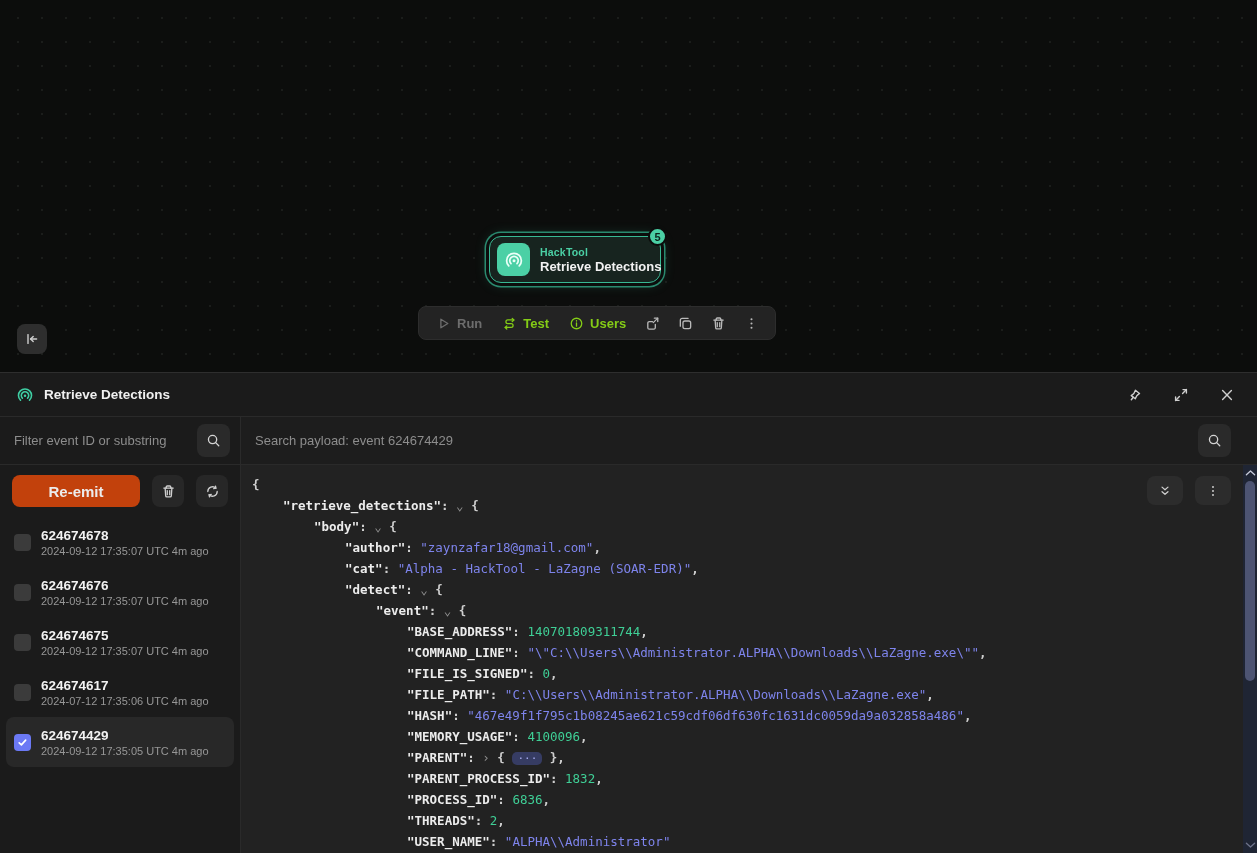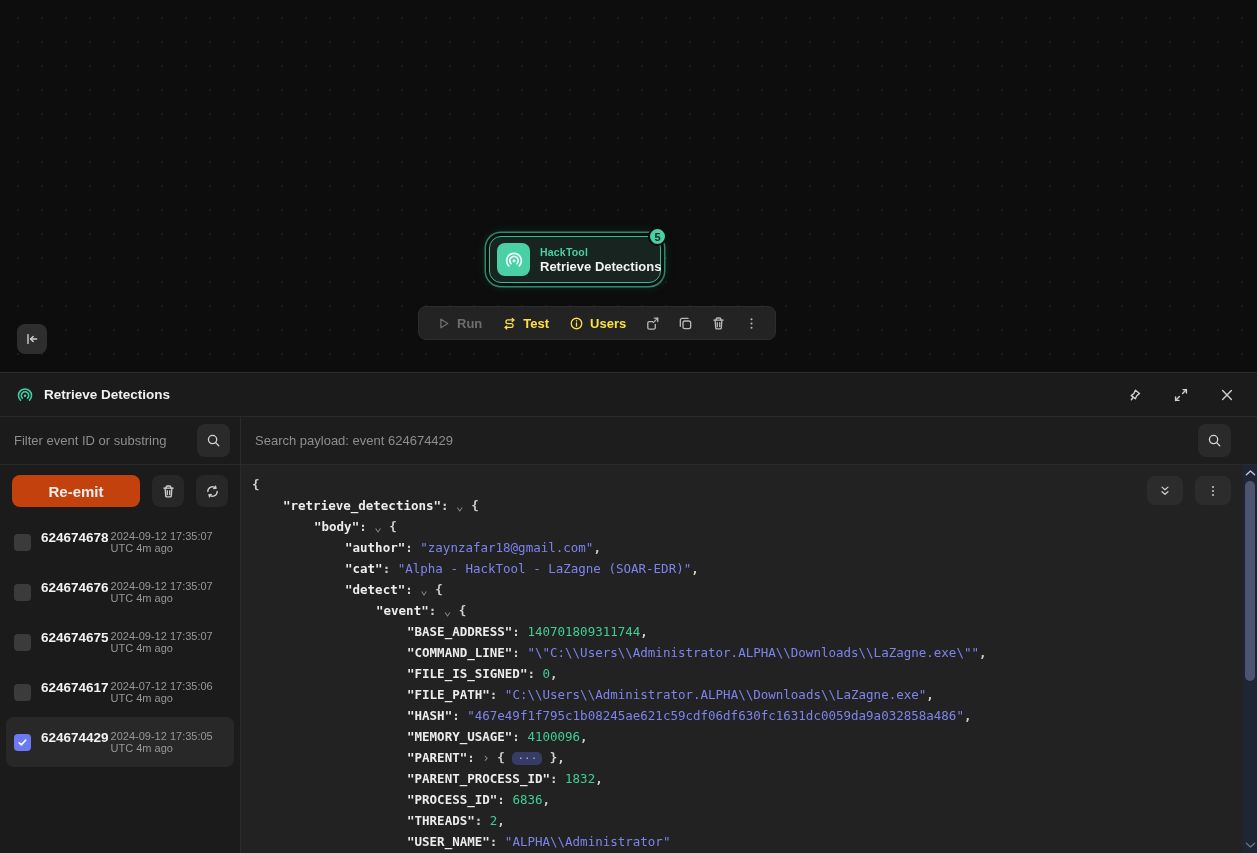--- a/index.html
+++ b/index.html
@@ -38,21 +38,21 @@
     position:absolute; top:-10px; right:-7px; min-width:19px; height:19px; border-radius:50%;
     background:#4bd0a5; color:#0b241b; font-size:11px; font-weight:700;
     display:flex; align-items:center; justify-content:center; border:2px solid #0c0d0c;
   }
   .node-toolbar {
     position:absolute; left:418px; top:306px; height:34px;
     background:#232323; border:1px solid #2d2d2d; border-radius:8px;
     display:flex; align-items:center; padding:0 8px; gap:2px;
   }
   .tb-btn {
-    background:transparent; border:none; color:#fde047; display:flex; align-items:center;
+    background:transparent; border:none; color:#84cc16; display:flex; align-items:center;
     gap:6px; font-family:inherit; font-size:13px; font-weight:600; padding:5px 9px;
     border-radius:6px; cursor:pointer;
   }
   .tb-btn.disabled { color:#6d6d6d; cursor:default; }
   .tb-icon-btn {
     background:transparent; border:none; color:#b9b9b9; padding:5px 8px; border-radius:6px; cursor:pointer;
   }
 
   
   .panel {
@@ -109,21 +109,21 @@
     width:17px; height:17px; border-radius:4px; background:#3b3b3b; flex:0 0 auto;
     display:flex; align-items:center; justify-content:center; color:#fff; cursor:pointer;
   }
   .cb.checked { background:#6b79f5; }
   .event-list { flex:1; overflow:hidden; padding:2px 0; }
   .event-row {
     display:flex; align-items:center; gap:10px; height:50px; margin:0 6px; padding:0 0 0 8px;
     border-radius:8px; cursor:pointer;
   }
   .event-row.selected { background:#282828;align-items:center; }
-  .ev-col { display:flex; flex-direction:row; justify-content:center; gap:2px; }
+  .ev-col { display:flex; flex-direction:column; justify-content:center; gap:2px; }
   .ev-id { font-size:13.5px; font-weight:700; color:#f2f2f2; }
   .ev-ts { font-size:11px; color:#979797; }
 
   
   .json-pane { flex:1; position:relative; background:#222222; min-width:0; overflow:hidden; }
   .json-lines {
     font-family:"DejaVu Sans Mono", monospace; font-size:12.5px; line-height:21px;
     padding:9px 0 0 0; white-space:pre; color:#d6d6d6;
   }
   .jline { height:21px; }

